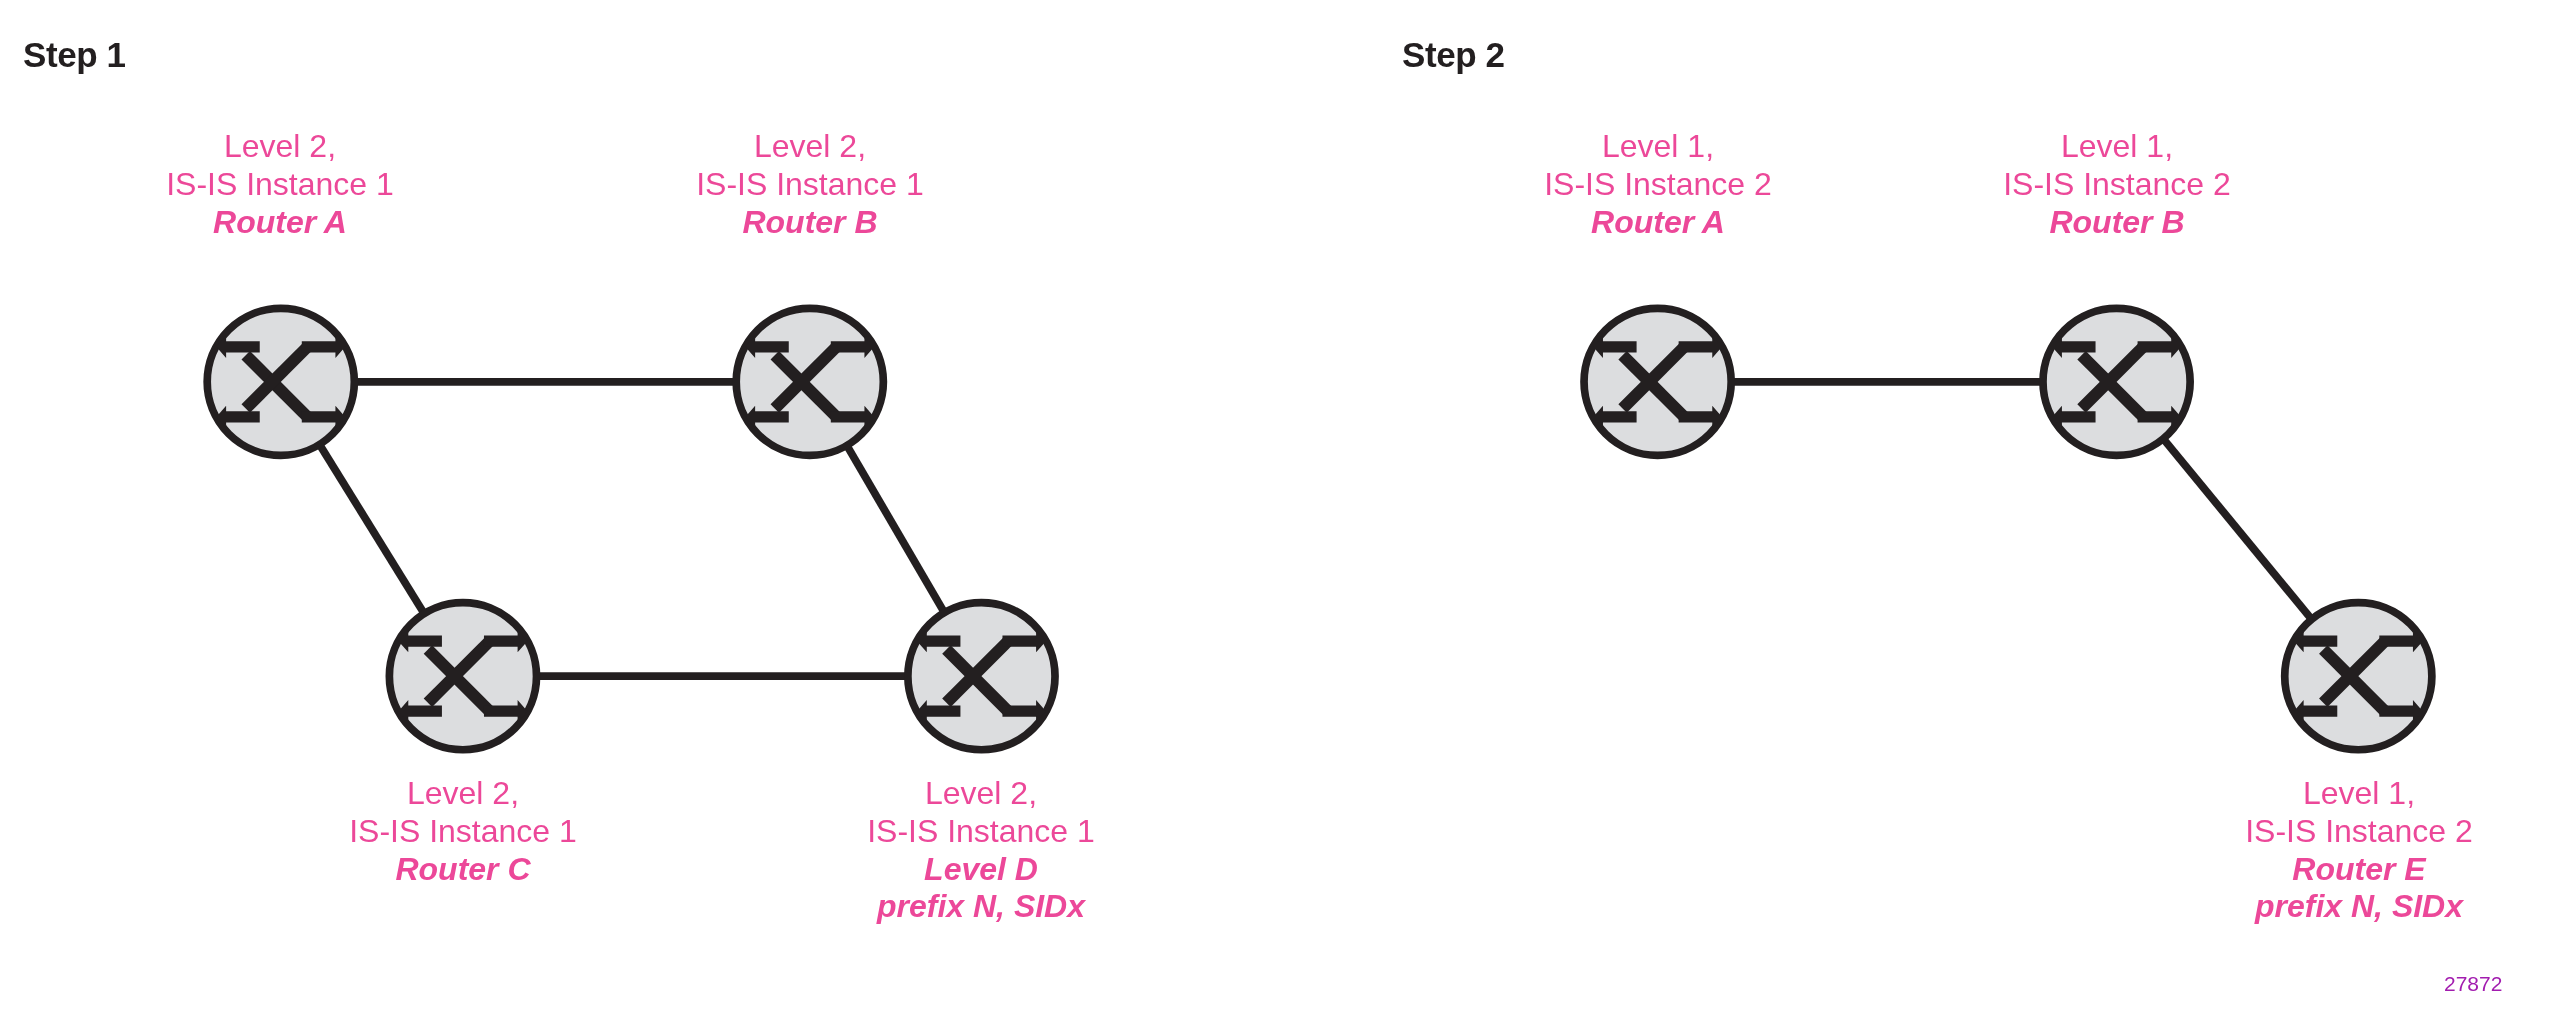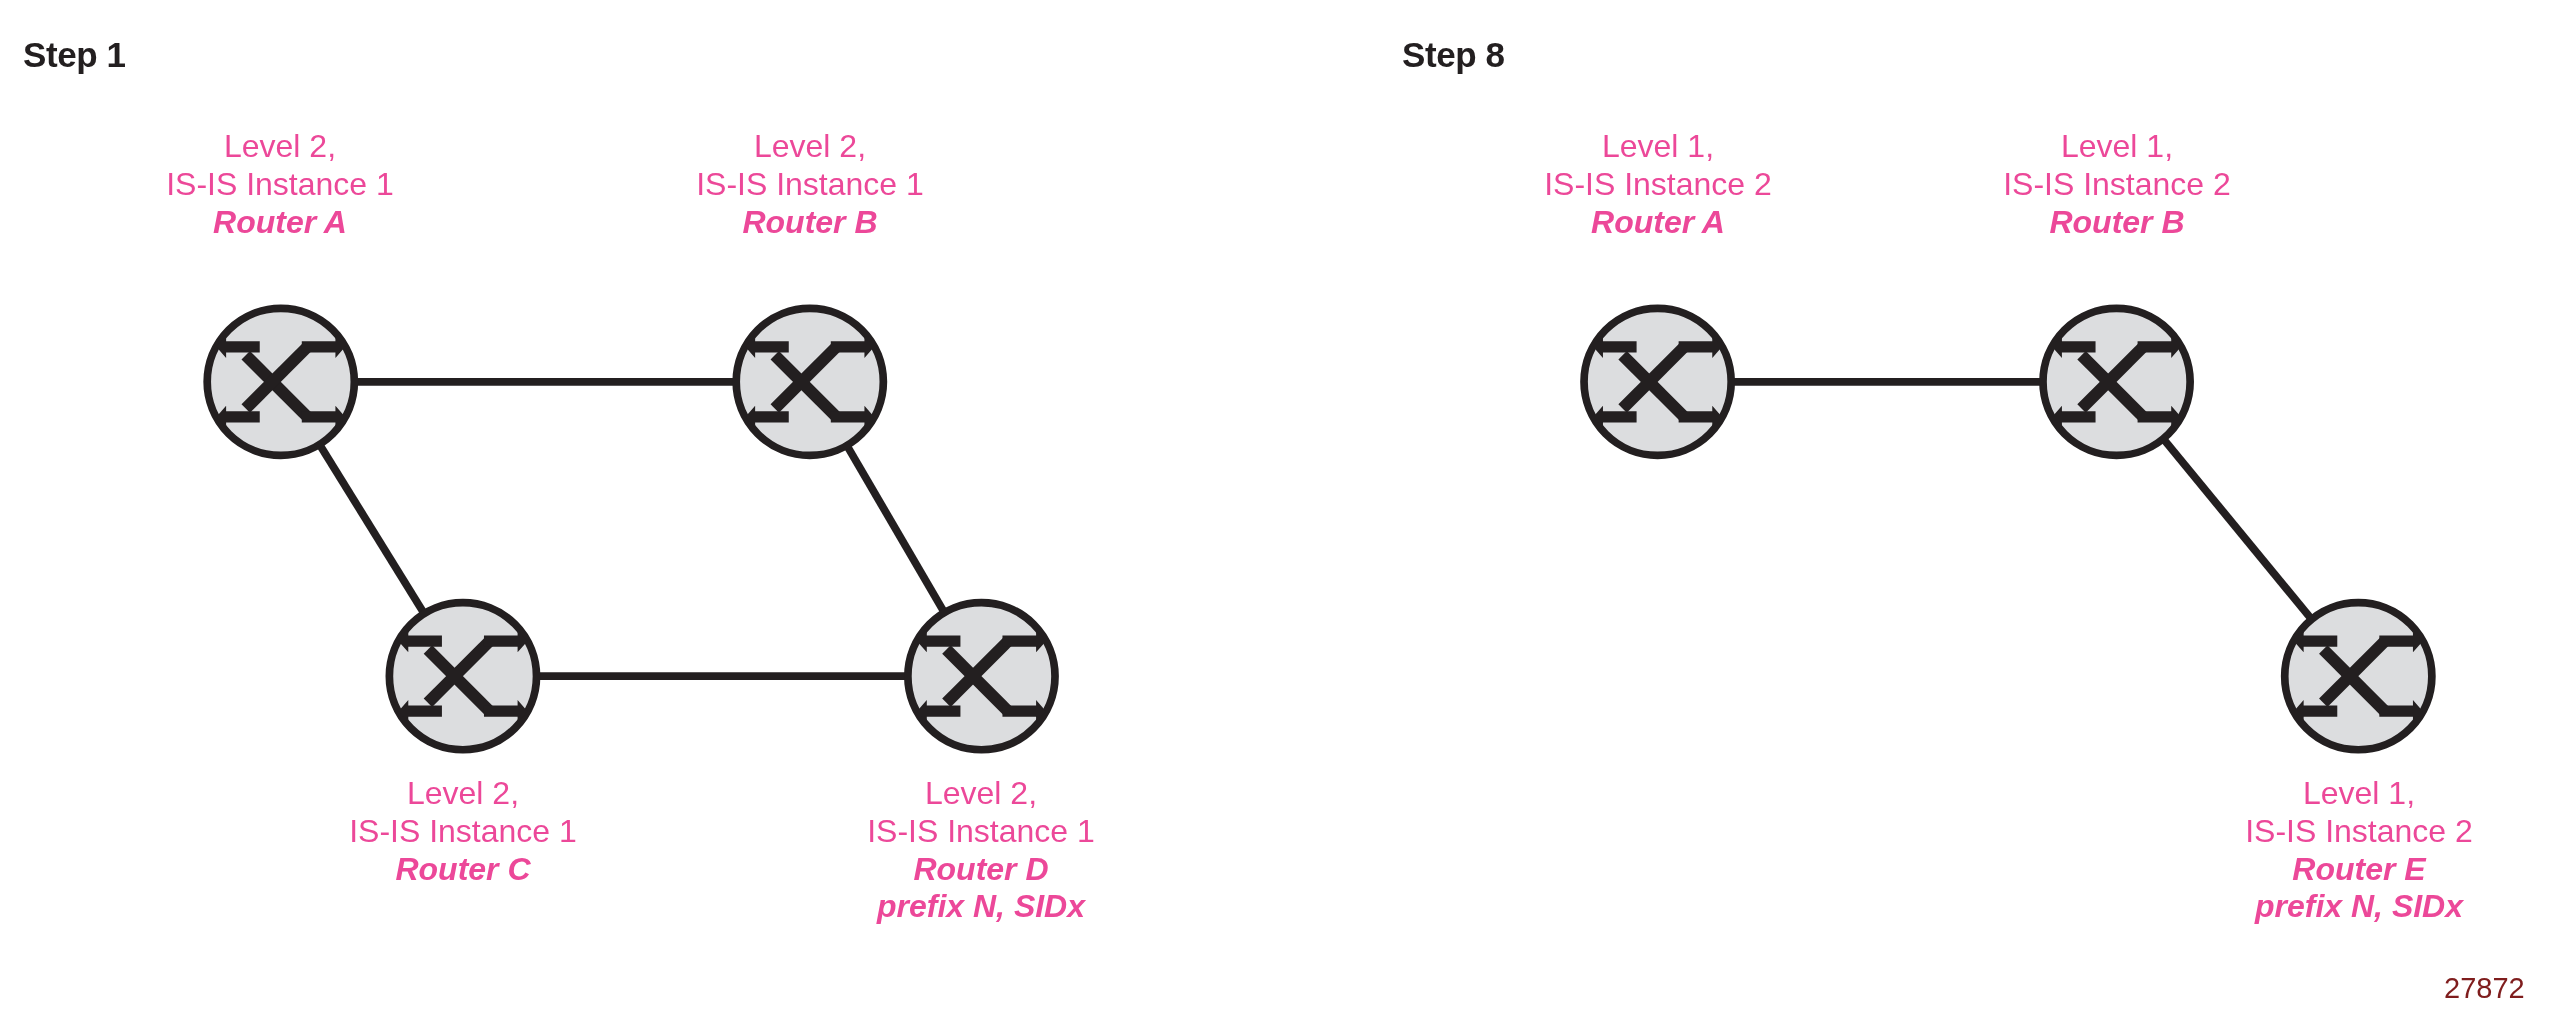--- a/index.html
+++ b/index.html
@@ -34,22 +34,22 @@
     text-align: center;
     white-space: nowrap;
     transform: translateX(-50%);
   }
   .node-label .bold {
     font-weight: bold;
     font-style: italic;
   }
   .figure-id {
     position: absolute;
-    font-size: 29px;
-    color: #7f1d1d;
+    font-size: 21px;
+    color: #a21caf;
     white-space: nowrap;
   }
   svg.topology {
     position: absolute;
     left: 0;
     top: 0;
     width: 2576px;
     height: 1023px;
   }
   .link {
@@ -197,25 +197,25 @@
 
   <div class="node-label" style="left:463px; top:775px;">
     <div>Level 2,</div>
     <div>IS-IS Instance 1</div>
     <div class="bold">Router C</div>
   </div>
 
   <div class="node-label" style="left:981px; top:775px;">
     <div>Level 2,</div>
     <div>IS-IS Instance 1</div>
-    <div class="bold">Router D</div>
+    <div class="bold">Level D</div>
     <div class="bold">prefix N, SIDx</div>
   </div>
 
-  <div class="step-heading" style="left:1402px; top:35px;">Step 8</div>
+  <div class="step-heading" style="left:1402px; top:35px;">Step 2</div>
 
   <div class="node-label" style="left:1658px; top:128px;">
     <div>Level 1,</div>
     <div>IS-IS Instance 2</div>
     <div class="bold">Router A</div>
   </div>
 
   <div class="node-label" style="left:2117px; top:128px;">
     <div>Level 1,</div>
     <div>IS-IS Instance 2</div>

